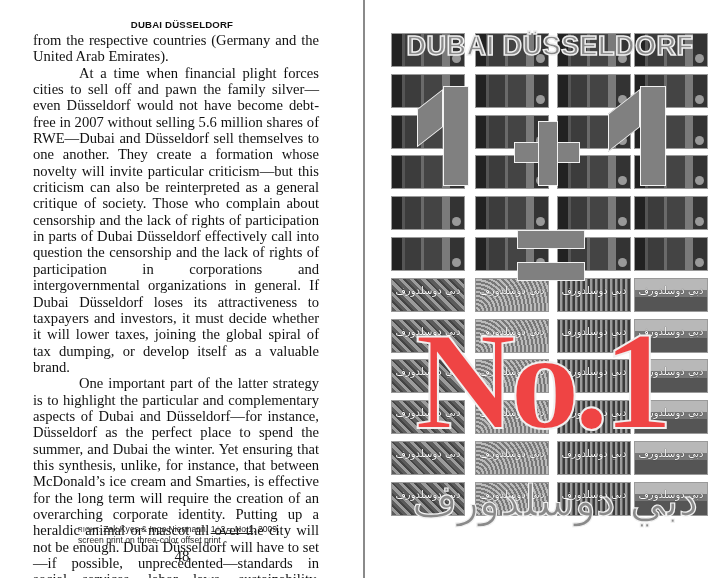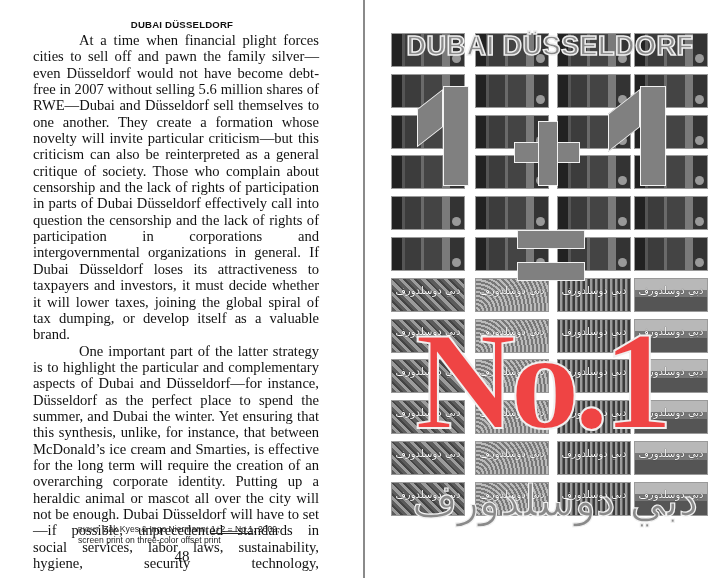--- a/index.html
+++ b/index.html
@@ -47,20 +47,21 @@
     color:#ef4444; -webkit-text-stroke:2px #f0f0f0; }
   .arabic-big { position:absolute; left:6px; top:446px; width:316px; text-align:center;
     font-family:"DejaVu Sans", sans-serif; font-size:44px; line-height:44px; color:#8a8a8a; -webkit-text-stroke:1.2px #f2f2f2; direction:rtl; }
 </style>
 </head>
 <body>
 
 <div class="page-left">
   <div class="running-head">DUBAI DÜSSELDORF</div>
   <div class="body-text">
+    <p>from the respective countries (Germany and the United Arab Emirates).</p>
     <p class="indent">At a time when financial plight forces cities to sell off and pawn the family silver—even Düsseldorf would not have become debt-free in 2007 without selling 5.6 million shares of RWE—Dubai and Düsseldorf sell themselves to one another. They create a formation whose novelty will invite particular criticism—but this criticism can also be reinterpreted as a general critique of society. Those who complain about censorship and the lack of rights of participation in parts of Dubai Düsseldorf effectively call into question the censorship and the lack of rights of participation in corporations and intergovernmental organizations in general. If Dubai Düsseldorf loses its attractiveness to taxpayers and investors, it must decide whether it will lower taxes, joining the global spiral of tax dumping, or develop itself as a valuable brand.</p>
     <p class="indent last-line-justify">One important part of the latter strategy is to highlight the particular and complementary aspects of Dubai and Düsseldorf—for instance, Düsseldorf as the perfect place to spend the summer, and Dubai the winter. Yet ensuring that this synthesis, unlike, for instance, that between McDonald’s ice cream and Smarties, is effective for the long term will require the creation of an overarching corporate identity. Putting up a heraldic animal or mascot all over the city will not be enough. Dubai Düsseldorf will have to set—if possible, unprecedented—standards in social services, labor laws, sustainability, hygiene, security technology,</p>
   </div>
   <div class="caption">
     <span class="smallcaps">RIGHT:</span>
     <span>Zak Kyes &amp; Ingo Niermann,</span>
     <span class="title">1+2 = No.1</span><span>, 2009,</span><br>
     <span>screen print on three-color offset print</span>
   </div>
   <div class="page-number">48</div>

